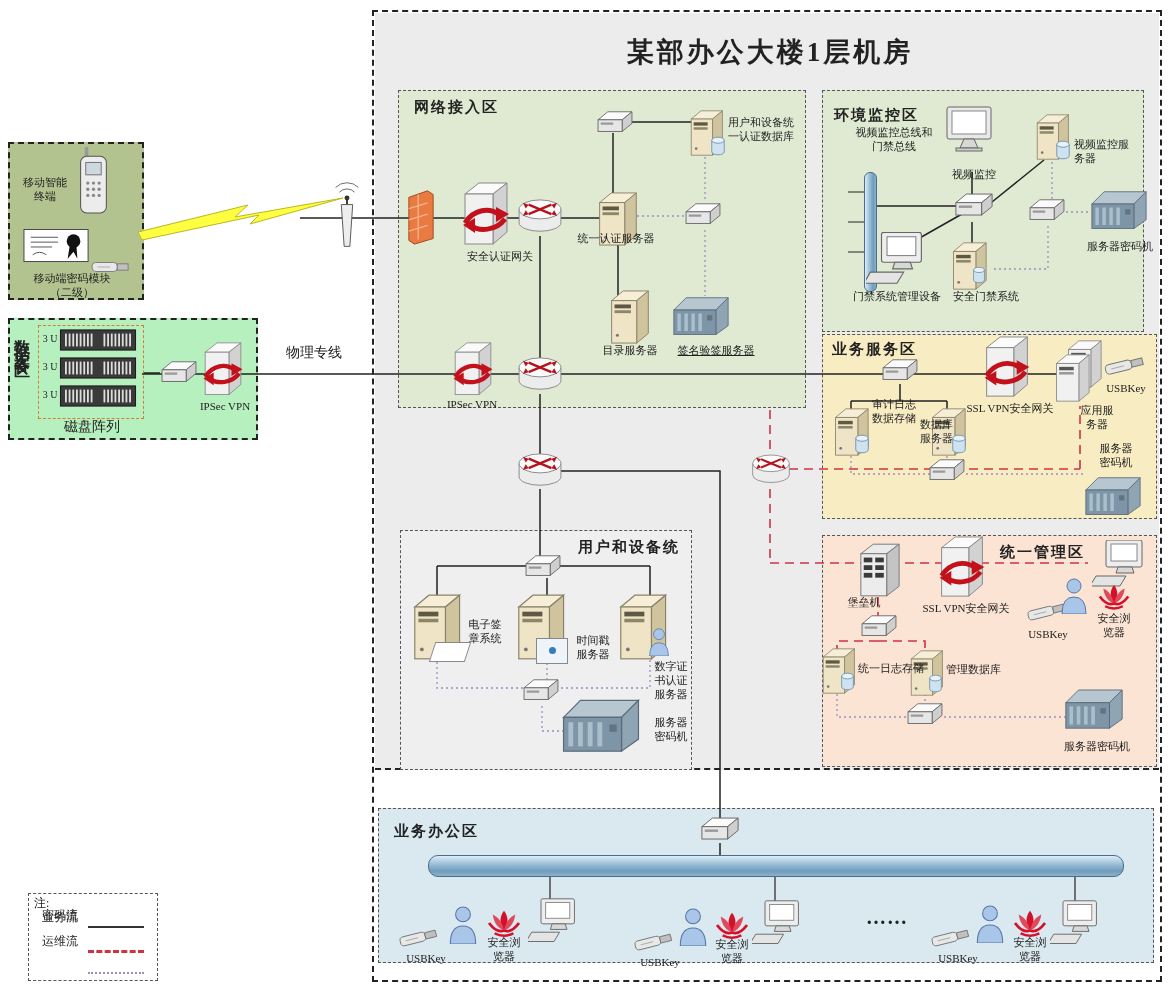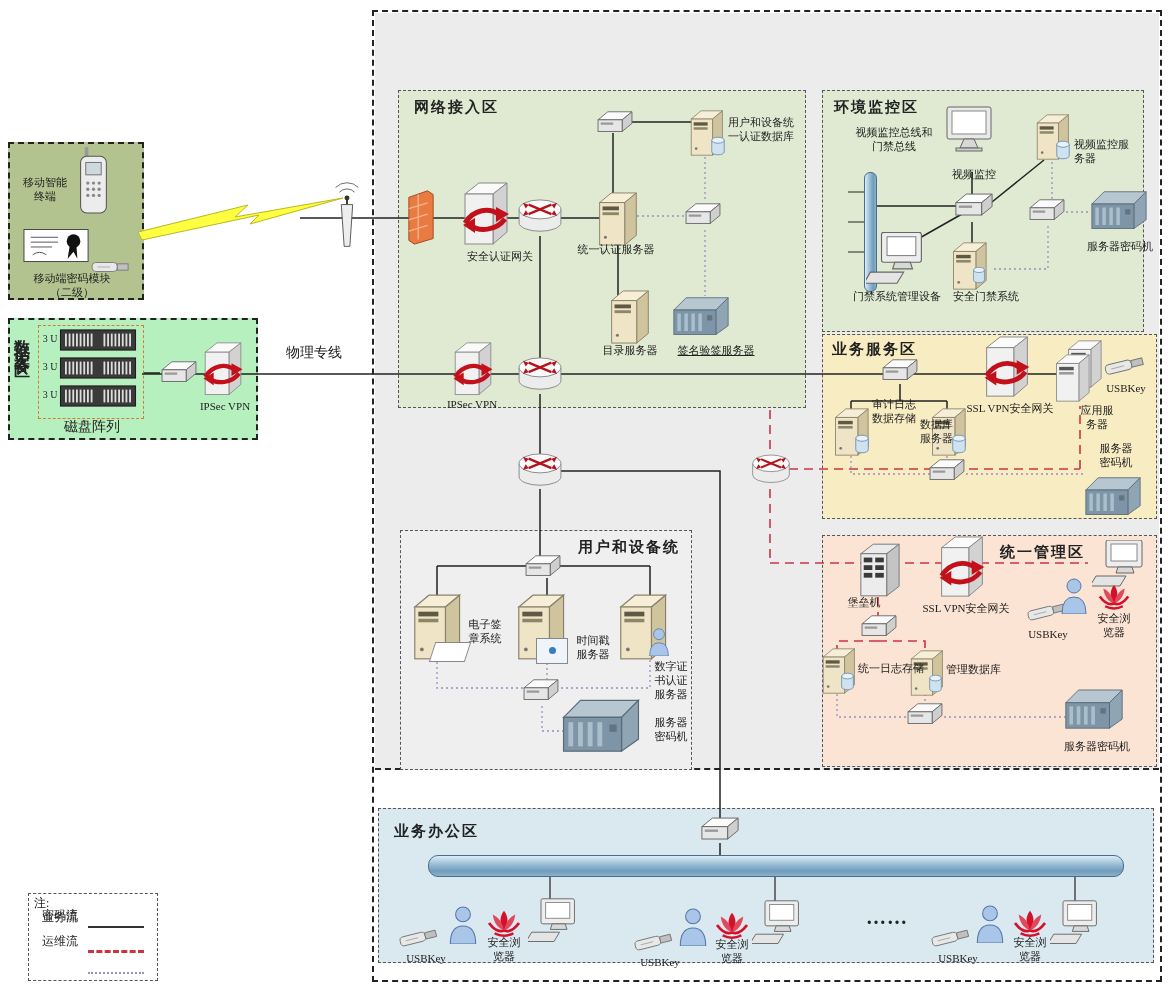--- a/index.html
+++ b/index.html
@@ -227,23 +227,24 @@
     </g>
     <g stroke="#9a8fc5" stroke-width="1.3" stroke-dasharray="2 3" fill="none">
       <path d="M705,157 V202 M637,216 H684 M705,230 V296"></path>
       <path d="M1052,162 V199 M1066,212 H1090 M1048,226 V269 H994"></path>
       <path d="M851,456 V474 H931 M947,456 V461 M966,474 H1086"></path>
       <path d="M837,694 V717 H910 M925,694 V704 M944,717 H1066"></path>
       <path d="M437,657 V688 H526 M547,658 V679 M650,660 V688 H560 M542,706 V731 H566"></path>
     </g>
   </svg>
 
+  <div class="main-title" style="left:500px;top:34px;width:540px;">某部办公大楼1层机房</div>
 
   <div class="ztitle" style="left:414px;top:98px;">网络接入区</div>
-  <div class="ztitle" style="left:834px;top:98px;">环境监控区</div>
+  <div class="ztitle" style="left:834px;top:106px;">环境监控区</div>
   <div class="ztitle" style="left:832px;top:340px;">业务服务区</div>
   <div class="ztitle" style="left:1000px;top:543px;">统一管理区</div>
   <div class="ztitle" style="left:578px;top:538px;">用户和设备统</div>
   <div class="ztitle" style="left:394px;top:822px;">业务办公区</div>
 
   <div class="node" style="left:76px;top:146px;">
     <svg width="36" height="70" viewBox="0 0 34 68">
         <use href="#i-phone"></use>
       </svg></div>
   <div class="lbl" style="left:14px;top:176px;width:62px;">移动智能
@@ -310,21 +311,21 @@
         <use href="#i-router"></use>
       </svg></div>
   <div class="node" style="left:596px;top:110px;">
     <svg width="38" height="25" viewBox="0 0 42 28">
         <use href="#i-switch"></use>
       </svg></div>
   <div class="node" style="left:596px;top:192px;">
     <svg width="42" height="54" viewBox="0 0 42 56">
         <use href="#i-tower"></use>
       </svg></div>
-  <div class="lbl" style="left:556px;top:243px;width:120px;">统一认证服务器</div>
+  <div class="lbl" style="left:556px;top:232px;width:120px;">统一认证服务器</div>
   <div class="node" style="left:688px;top:110px;">
     <svg width="36" height="46" viewBox="0 0 42 56">
         <use href="#i-tower"></use>
       </svg></div>
   <div class="node" style="left:710px;top:136px;">
     <svg width="16" height="20" viewBox="0 0 18 22">
         <use href="#i-db"></use>
       </svg></div>
   <div class="lbl left" style="left:728px;top:116px;width:76px;">用户和设备统
 一认证数据库</div>

